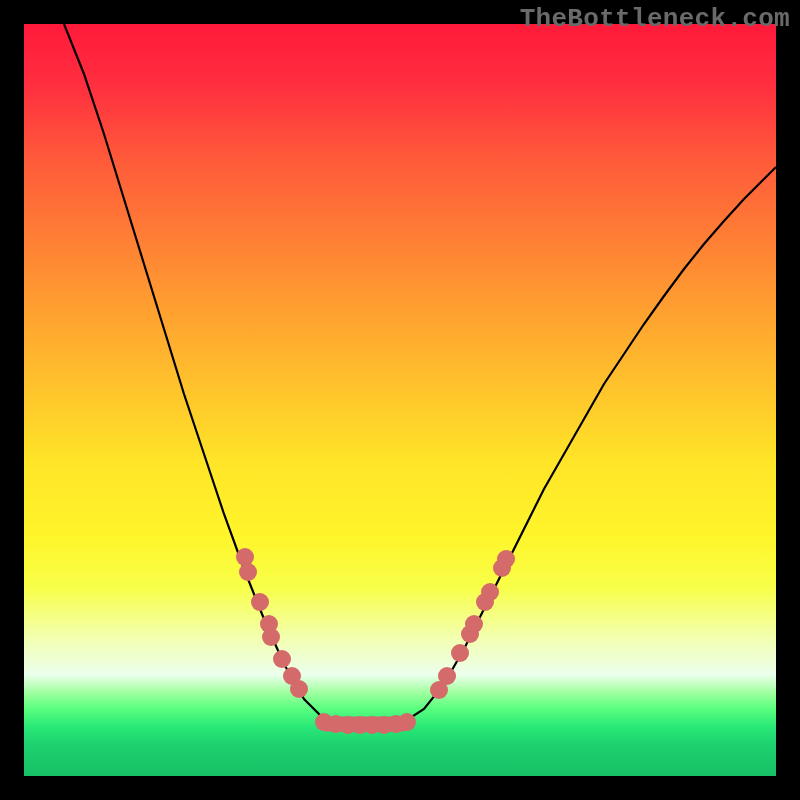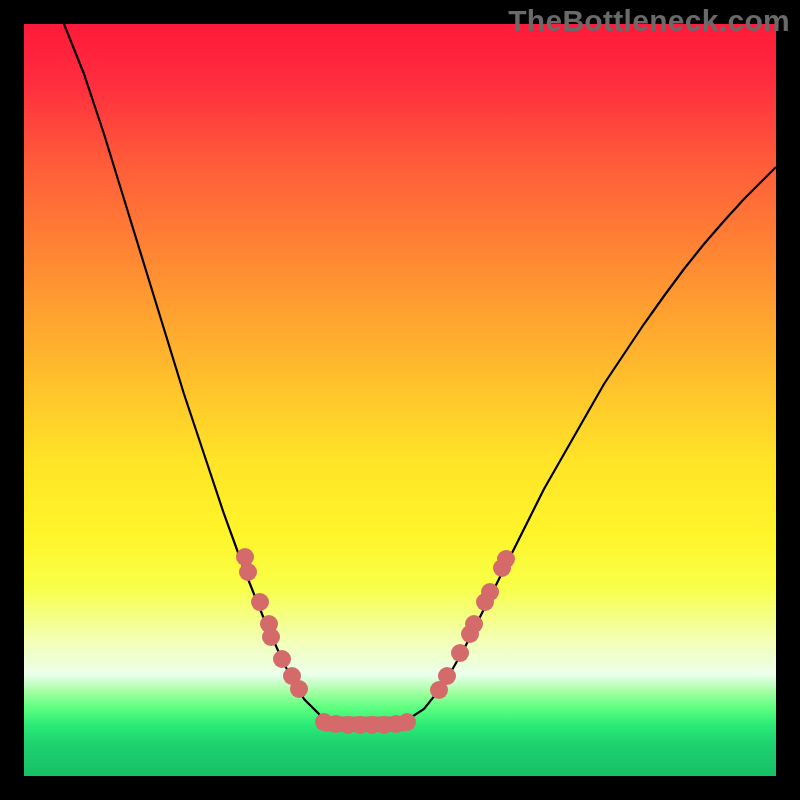--- a/index.html
+++ b/index.html
@@ -40,22 +40,22 @@
       #5aff80 91%,
       #28e876 93.5%,
       #1dd06e 96%,
       #17c066 100%
     );
   }
   .watermark {
     position: absolute;
     top: 4px;
     right: 10px;
-    font-family: Liberation Sans, sans-serif;
-    font-size: 30px;
+    font-family: Liberation Mono, monospace;
+    font-size: 26px;
     font-weight: 600;
     color: #6a6a6a;
     letter-spacing: 0.3px;
     z-index: 10;
   }
   svg.plot {
     position: absolute;
     left: 0;
     top: 0;
     width: 752px;

